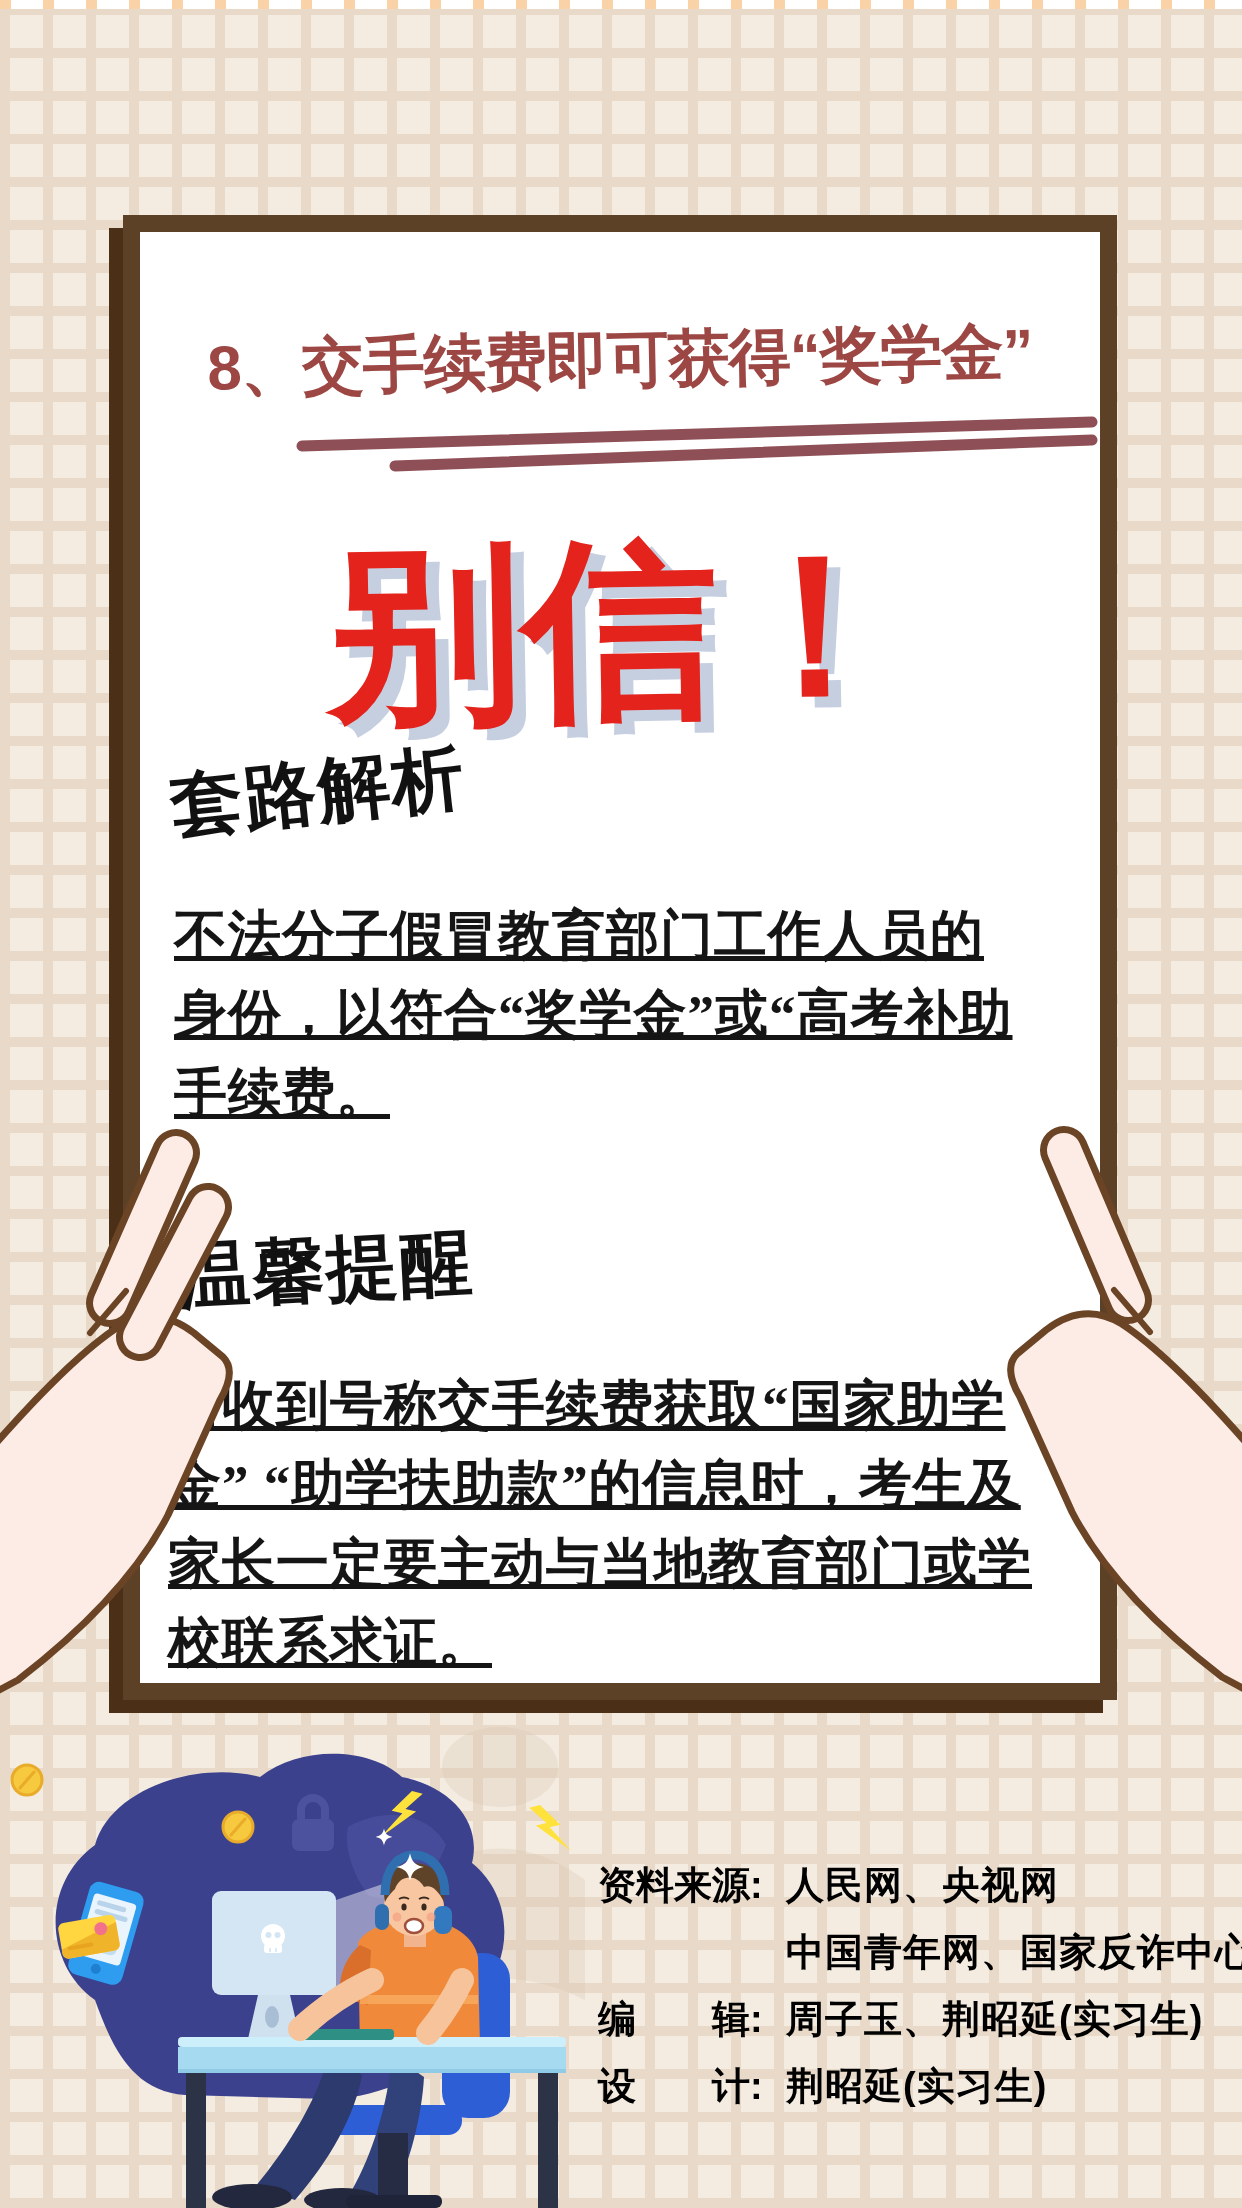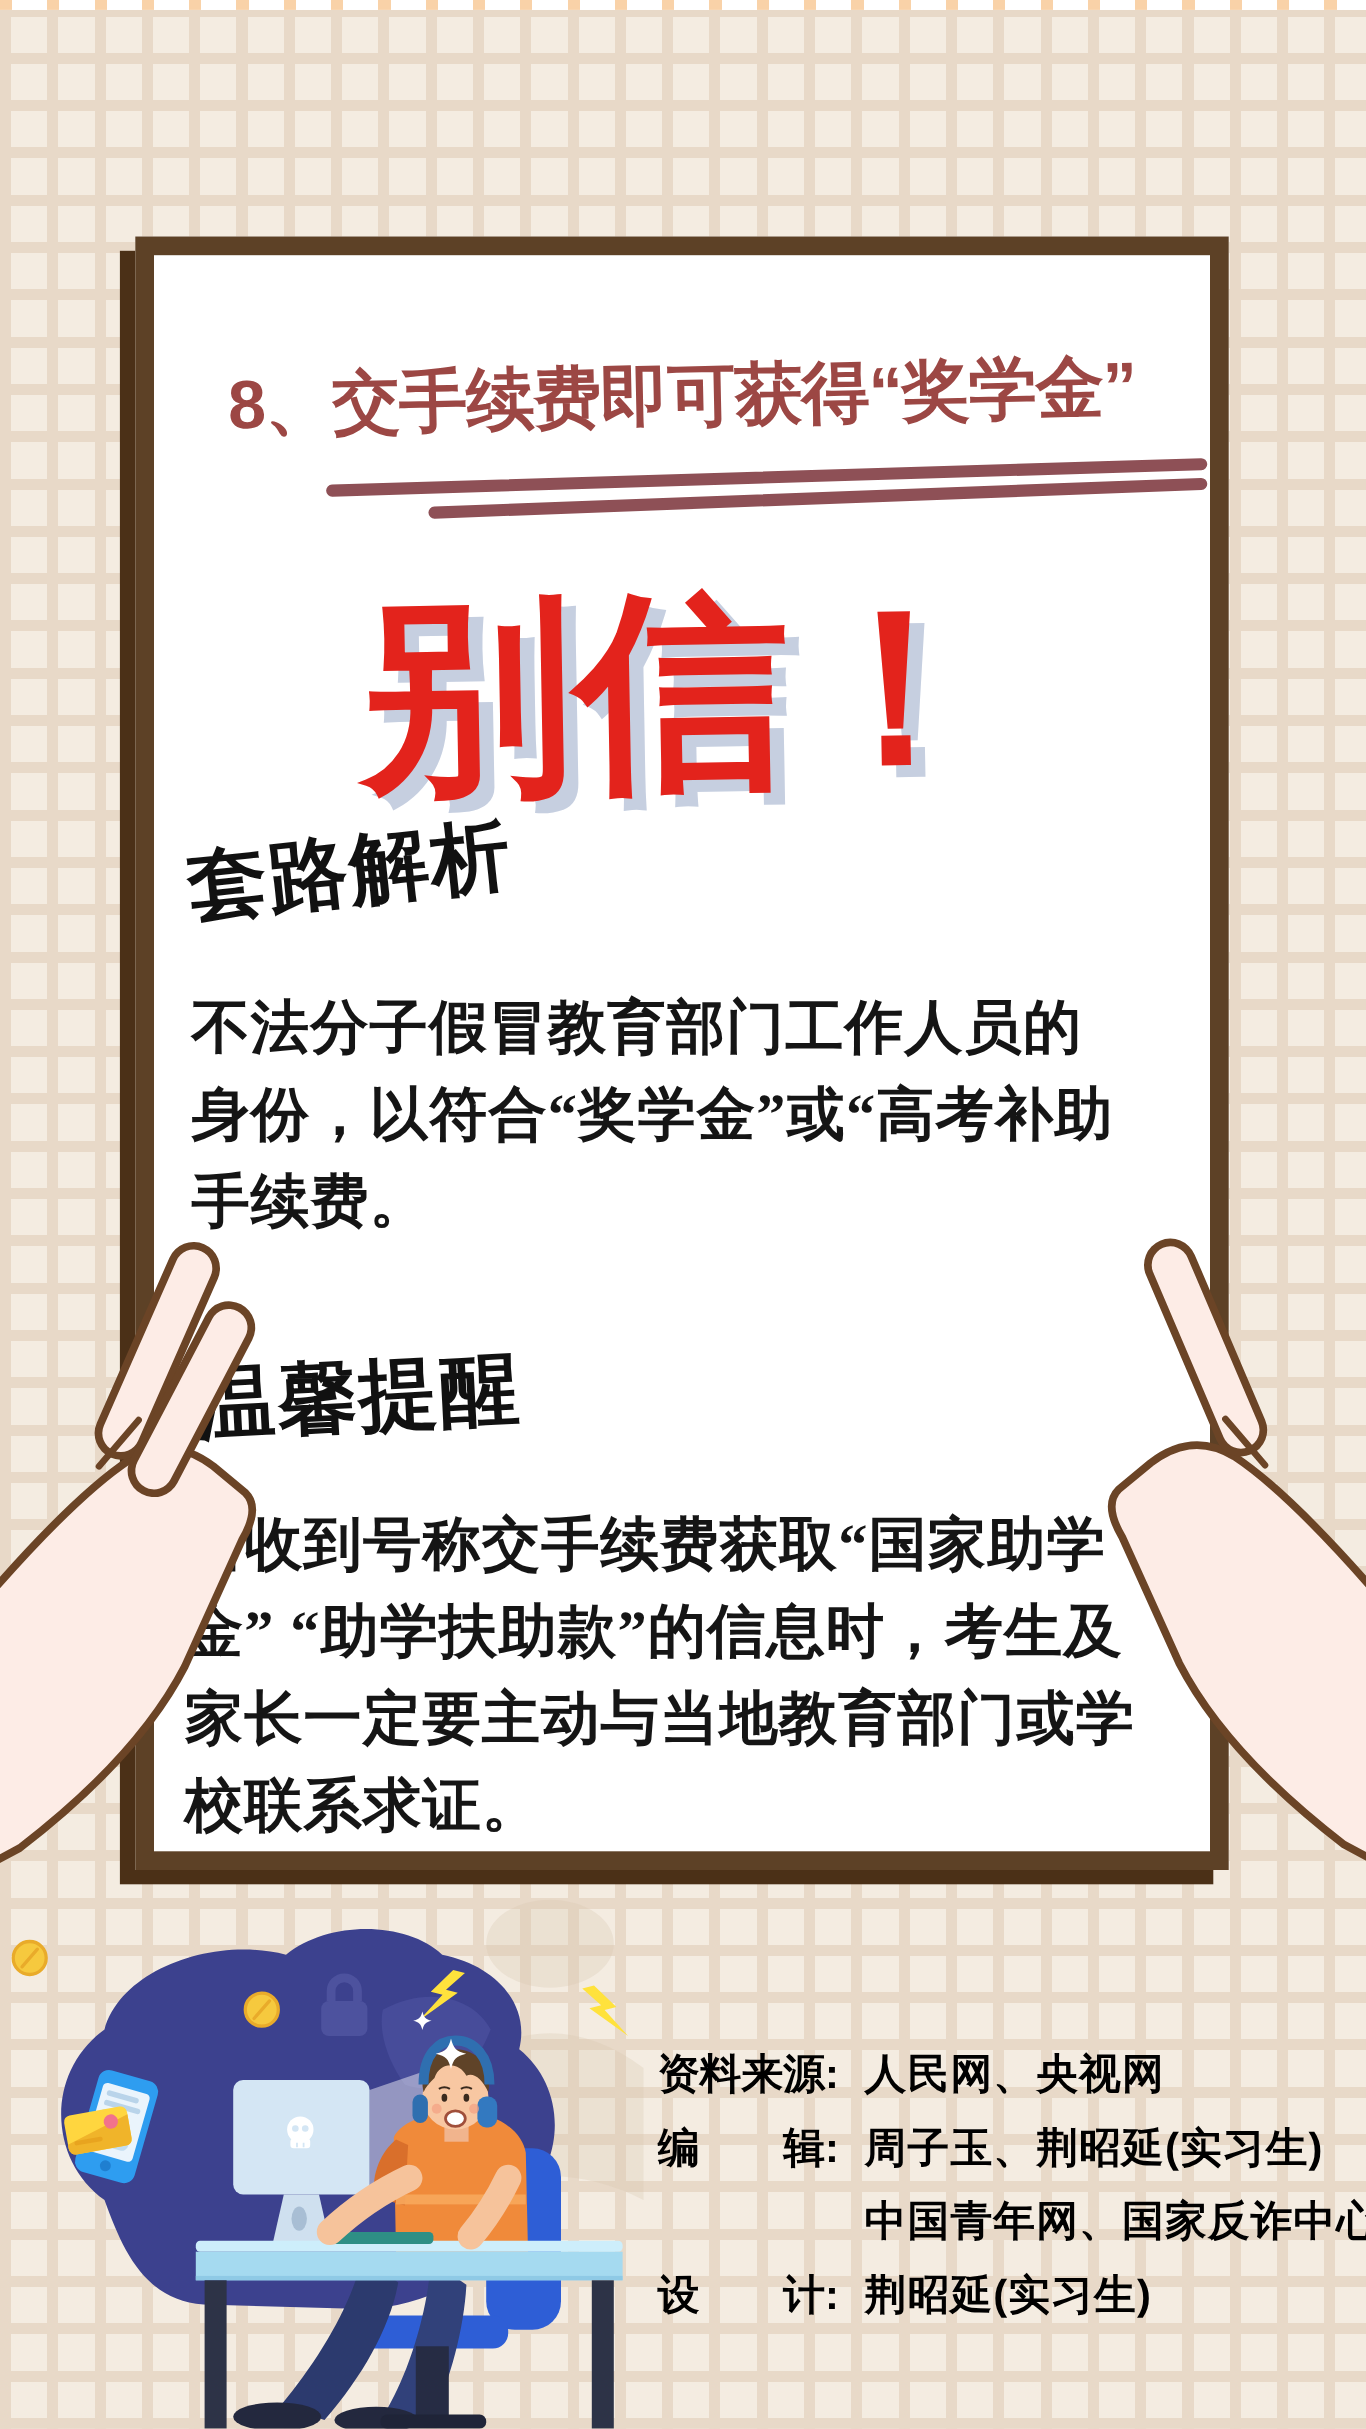--- a/index.html
+++ b/index.html
@@ -38,21 +38,21 @@
     letter-spacing:2px;white-space:nowrap;
   }
   .heading-1{left:30px;top:512px;transform:rotate(-6deg);}
   .heading-2{left:38px;top:990px;transform:rotate(-3deg);}
   .body-block{
     position:absolute;width:910px;font-family:"Liberation Serif",serif;
     font-size:53px;font-weight:600;color:#151515;letter-spacing:1px;
   }
   .body-1{left:34px;top:664px;}
   .body-2{left:28px;top:1134px;}
-  .body-line{height:79px;line-height:79px;white-space:nowrap;}
+  .body-line{height:79px;line-height:79px;white-space:nowrap;text-decoration:underline;}
   
   .hand-svg{position:absolute;}
   .hand-left{left:-2px;top:1095px;}
   .hand-right{left:1002px;top:1092px;}
   
   .illus-svg{position:absolute;left:0;top:1695px;}
   
   .credits{position:absolute;left:598px;top:1852px;width:640px;}
   .credit-row{display:flex;height:67px;align-items:center;
     font-size:38px;font-weight:700;color:#000000;}
@@ -226,24 +226,24 @@
     <path d="M 0,-12 C 2,-4 4,-2 12,0 C 4,2 2,4 0,12 C -2,4 -4,2 -12,0 C -4,-2 -2,-4 0,-12 Z"></path>
   </g>
 </svg>
 
 <div class="credits">
   <div class="credit-row">
     <span class="credit-label">资料来源:</span>
     <span class="credit-value">人民网、央视网</span>
   </div>
   <div class="credit-row">
+    <span class="credit-label"></span>
+    <span class="credit-value">中国青年网、国家反诈中心</span>
+  </div>
+  <div class="credit-row">
     <span class="credit-label">编　　辑:</span>
     <span class="credit-value">周子玉、荆昭延(实习生)</span>
   </div>
   <div class="credit-row">
-    <span class="credit-label"></span>
-    <span class="credit-value">中国青年网、国家反诈中心</span>
-  </div>
-  <div class="credit-row">
     <span class="credit-label">设　　计:</span>
     <span class="credit-value">荆昭延(实习生)</span>
   </div>
 </div>
 
 </body></html>

